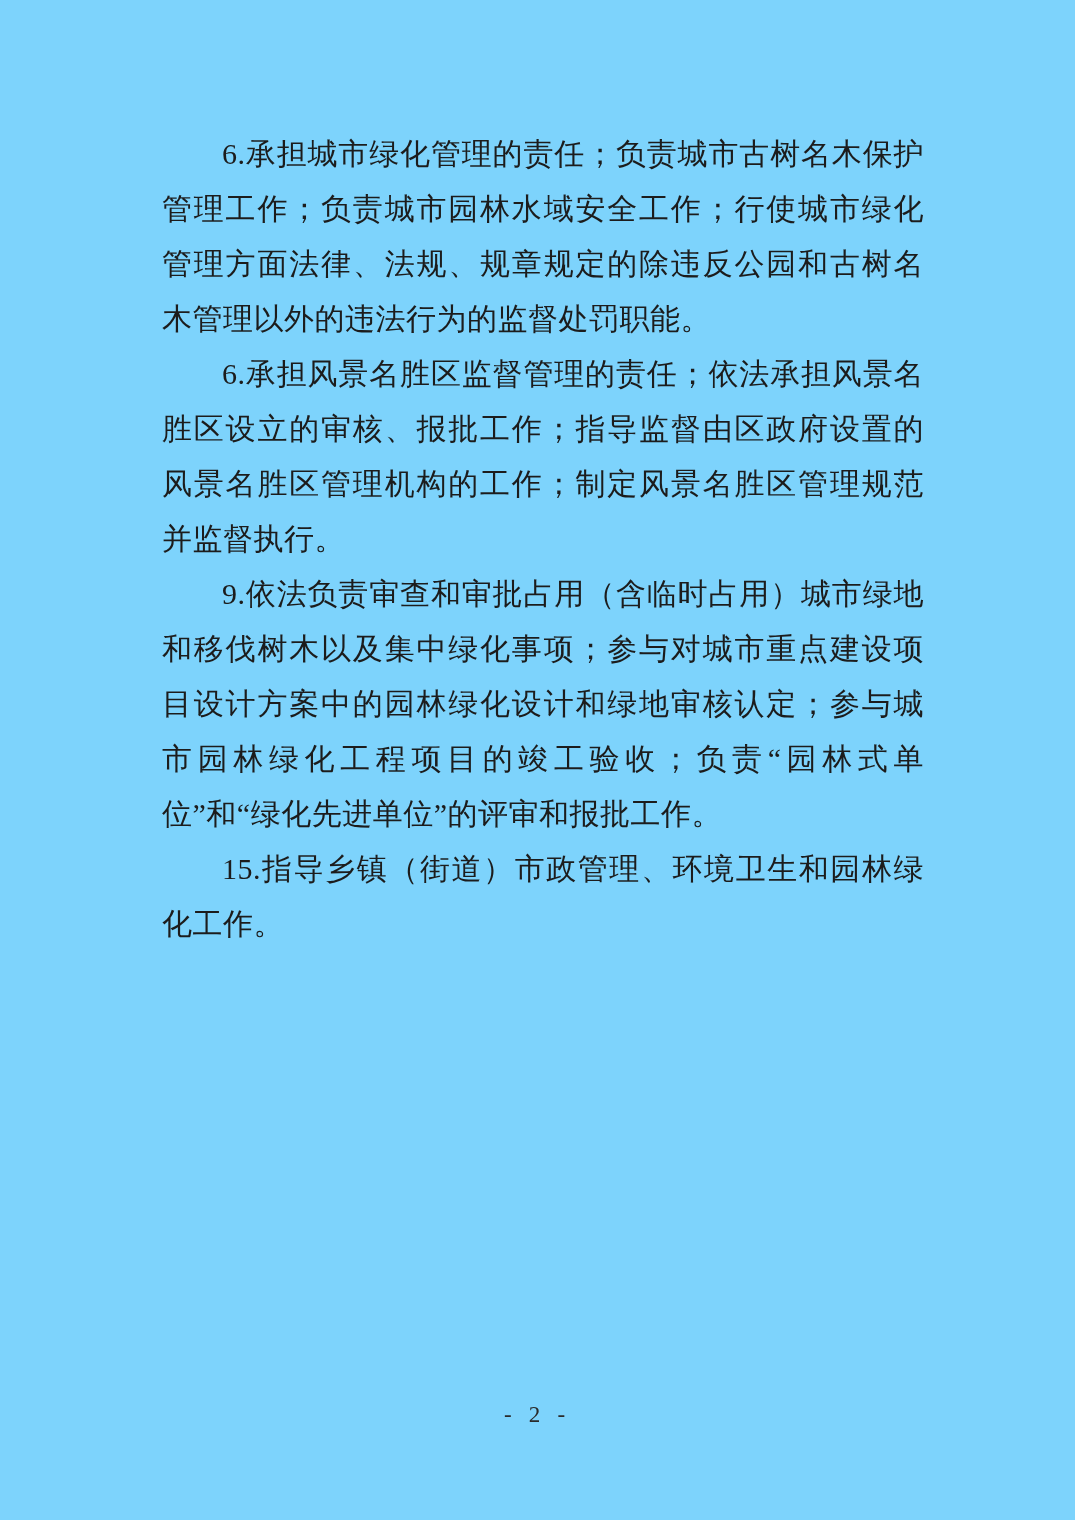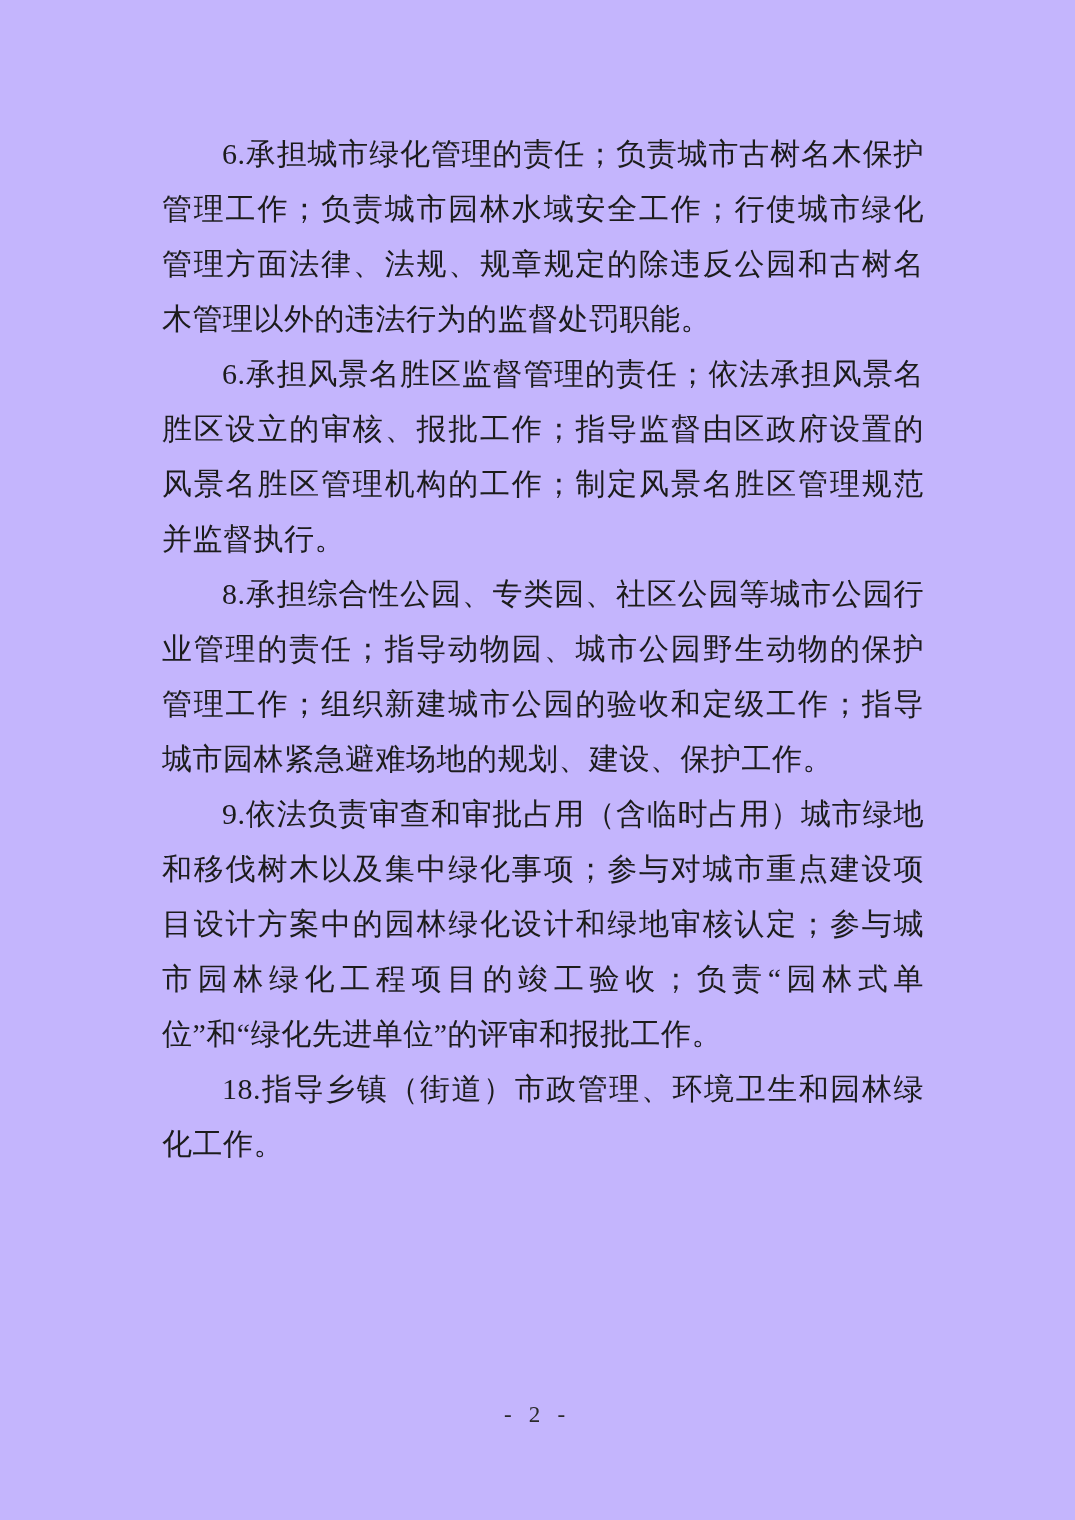--- a/index.html
+++ b/index.html
@@ -4,21 +4,21 @@
 <style>
   html, body {
     margin: 0;
     padding: 0;
     background: #ffffff;
   }
   .page {
     position: relative;
     width: 1075px;
     height: 1520px;
-    background: #c4b5fd;
+    background: #7dd3fc;
     overflow: hidden;
     font-family: "Liberation Serif", "DejaVu Serif", serif;
   }
   .content {
     position: absolute;
     left: 162px;
     top: 126px;
     width: 762px;
     color: #1c1c1c;
     font-size: 30px;
@@ -43,18 +43,17 @@
     letter-spacing: 0.25em;
   }
 </style>
 </head>
 <body>
 
 <div class="page">
   <div class="content">
     <p>6.承担城市绿化管理的责任；负责城市古树名木保护管理工作；负责城市园林水域安全工作；行使城市绿化管理方面法律、法规、规章规定的除违反公园和古树名木管理以外的违法行为的监督处罚职能。</p>
     <p>6.承担风景名胜区监督管理的责任；依法承担风景名胜区设立的审核、报批工作；指导监督由区政府设置的风景名胜区管理机构的工作；制定风景名胜区管理规范并监督执行。</p>
-    <p>8.承担综合性公园、专类园、社区公园等城市公园行业管理的责任；指导动物园、城市公园野生动物的保护管理工作；组织新建城市公园的验收和定级工作；指导城市园林紧急避难场地的规划、建设、保护工作。</p>
     <p>9.依法负责审查和审批占用（含临时占用）城市绿地和移伐树木以及集中绿化事项；参与对城市重点建设项目设计方案中的园林绿化设计和绿地审核认定；参与城市园林绿化工程项目的竣工验收；负责“园林式单位”和“绿化先进单位”的评审和报批工作。</p>
-    <p>18.指导乡镇（街道）市政管理、环境卫生和园林绿化工作。</p>
+    <p>15.指导乡镇（街道）市政管理、环境卫生和园林绿化工作。</p>
   </div>
   <div class="page-number">- 2 -</div>
 </div>
 
 </body></html>

